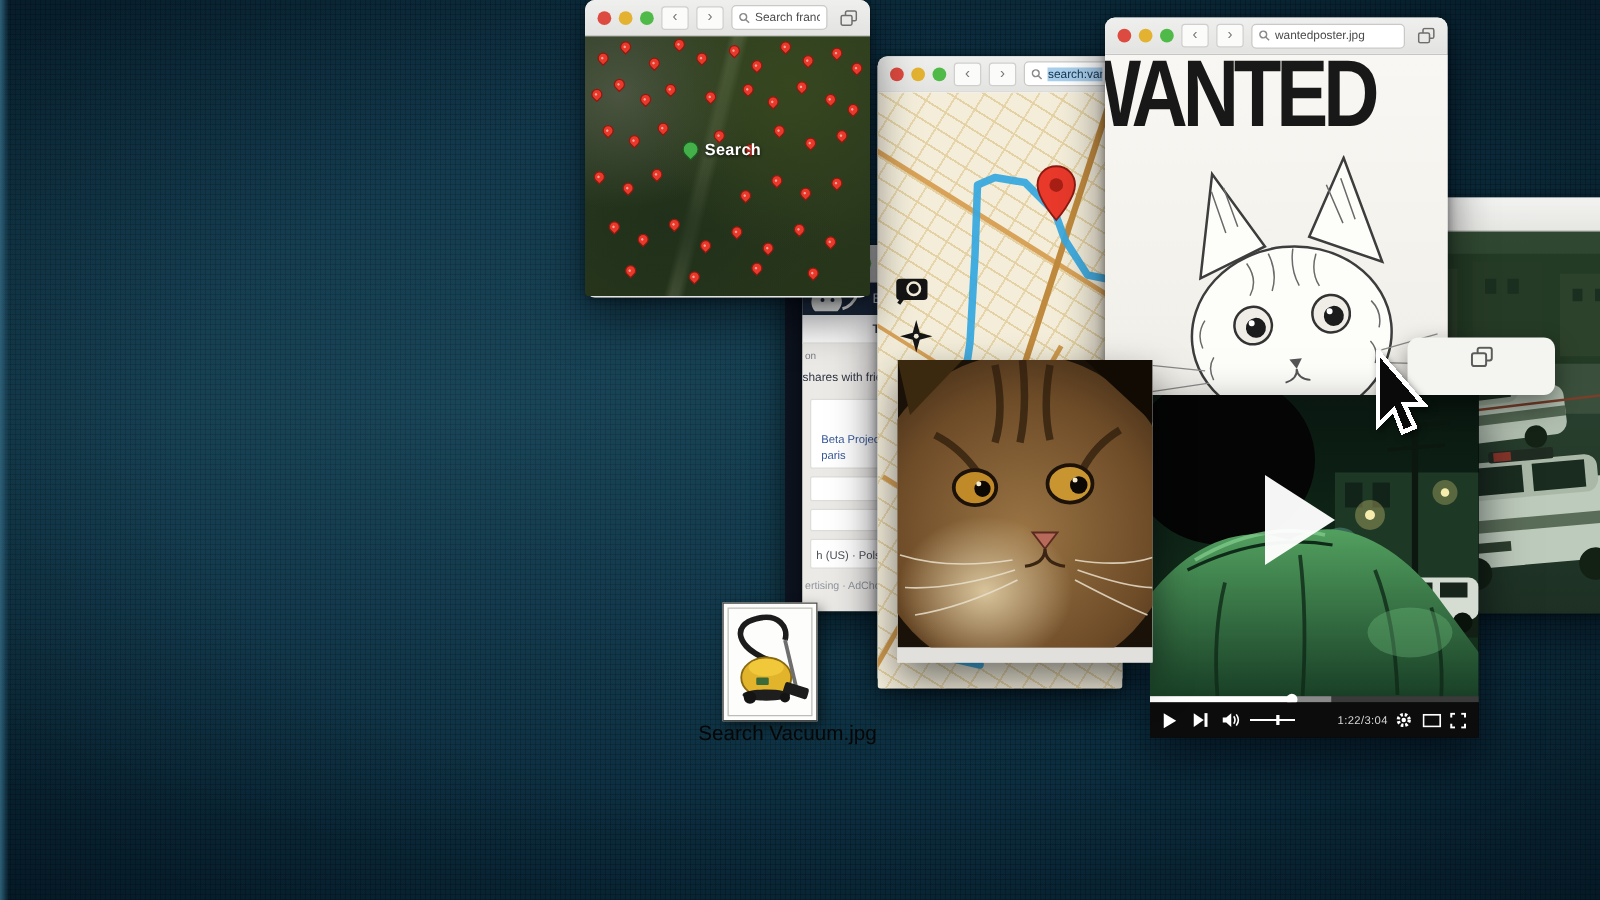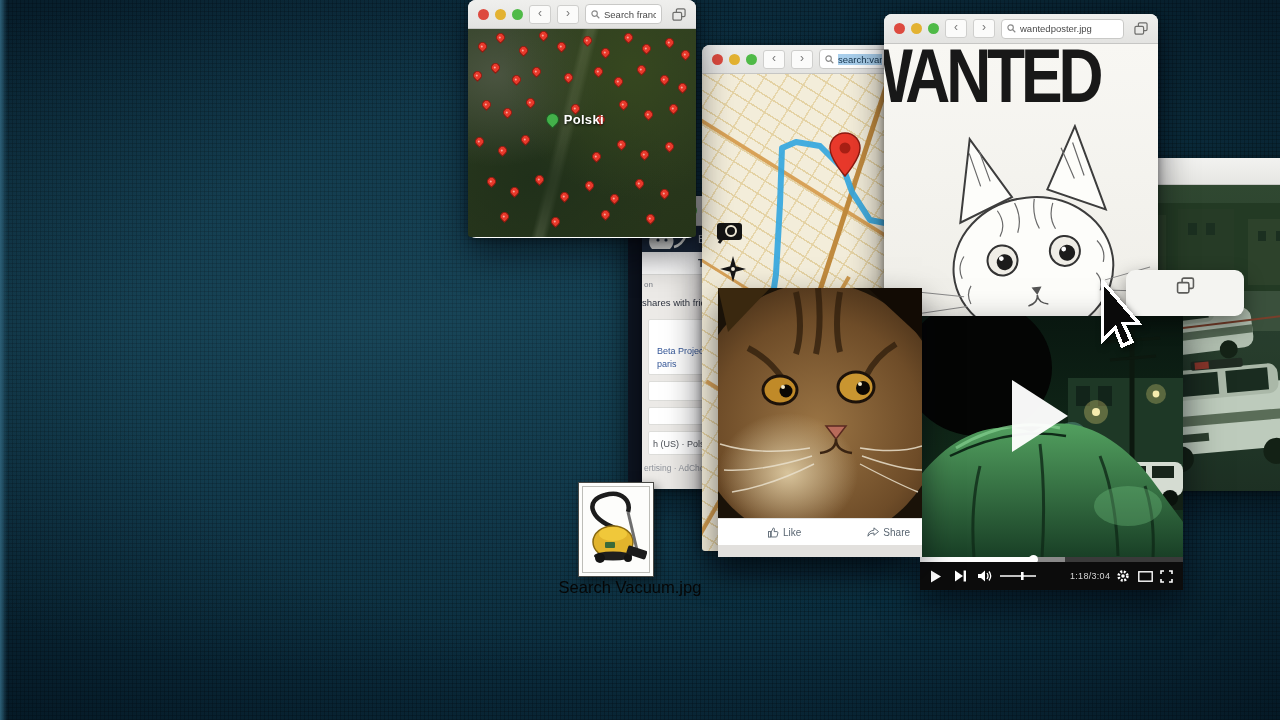--- a/index.html
+++ b/index.html
@@ -335,21 +335,21 @@
           <div class="mpin" style="left: 53%; top: 77%;"></div>
           <div class="mpin" style="left: 64%; top: 83%;"></div>
           <div class="mpin" style="left: 75%; top: 76%;"></div>
           <div class="mpin" style="left: 86%; top: 81%;"></div>
           <div class="mpin" style="left: 16%; top: 92%;"></div>
           <div class="mpin" style="left: 38%; top: 94%;"></div>
           <div class="mpin" style="left: 60%; top: 91%;"></div>
           <div class="mpin" style="left: 80%; top: 93%;"></div>
         </div>
       <div id="paris-label-pin" style="left:37%;top:46%;"></div>
-      <div id="paris-label" style="left:42%;top:40%;">Polski</div>
+      <div id="paris-label" style="left:42%;top:40%;">Search</div>
     </div>
   </div>
 
   <div class="win" id="wanted-win">
     <div class="titlebar" style="height:30px">
       <span class="tl red"></span>
       <span class="tl yellow"></span>
       <span class="tl green"></span>
       <span class="navbtn">‹</span>
       <span class="navbtn">›</span>
@@ -432,35 +432,20 @@
       <path d="M118,151 q0,12 -16,14 M118,151 q0,12 16,14" stroke="#3a2412" stroke-width="2.5" fill="none"></path>
       <g stroke="#e9e0cc" stroke-width="1.4" fill="none" opacity=".85">
         <path d="M92,160 Q40,168 2,156"></path>
           <path d="M94,168 Q44,184 6,182"></path>
           <path d="M96,176 Q52,198 14,204"></path>
         <path d="M142,160 Q180,166 204,158"></path>
           <path d="M144,168 Q184,182 204,182"></path>
           <path d="M142,176 Q180,196 200,204"></path>
       </g>
     </svg>
-    <div id="post-actions">
-      <span class="action" id="like-action">
-        <svg width="11" height="11" viewBox="0 0 12 12">
-          <rect x="0.5" y="5" width="2.4" height="6" fill="none" stroke="#5a6672" stroke-width="1"></rect>
-          <path d="M3.5,5.5 L5.8,1 q1.6,.2 1.2,2.2 l-.4,1.8 h3.4 q1,.3 .8,1.4 l-.9,3.6 q-.2,.9 -1.1,.9 H3.5 Z" fill="none" stroke="#5a6672" stroke-width="1"></path>
-        </svg>
-        <span>Like</span>
-      </span>
-      <span class="action" id="share-action">
-        <svg width="12" height="11" viewBox="0 0 13 11">
-          <path d="M7.5,0.5 L12.5,4.5 7.5,8.5 7.5,6 Q2.5,5.8 1,9.5 1,4 7.5,3 Z" fill="none" stroke="#5a6672" stroke-width="1"></path>
-        </svg>
-        <span>Share</span>
-      </span>
-    </div>
     <div id="post-footer"></div>
   </div>
 
   <div id="video-win">
     <div id="video-frame">
       <svg width="263" height="246" viewBox="0 0 263 246">
         <defs>
           <linearGradient id="sky" x1="0" y1="0" x2="0" y2="1">
             <stop offset="0" stop-color="#091710"></stop>
               <stop offset="1" stop-color="#16351f"></stop>
@@ -533,21 +518,21 @@
           <polygon points="0,4 3,4 7,0.5 7,11.5 3,8 0,8" fill="#fff"></polygon>
           <path d="M9,3 q2,3 0,6 M11,1.5 q3.4,4.5 0,9" stroke="#fff" stroke-width="1.3" fill="none"></path>
         </svg>
       </span>
       <span class="vc" style="left:80px">
         <svg width="38" height="10" viewBox="0 0 38 10">
           <line x1="0" y1="5" x2="36" y2="5" stroke="#fff" stroke-width="1.6"></line>
           <rect x="21" y="1" width="2.6" height="8" fill="#fff"></rect>
         </svg>
       </span>
-      <span class="vc" style="left:150px" id="video-time">1:18/3:04</span>
+      <span class="vc" style="left:150px" id="video-time">1:22/3:04</span>
       <span class="vc" style="left:196px">
         <svg width="14" height="14" viewBox="0 0 14 14">
           <circle cx="7" cy="7" r="4.4" fill="none" stroke="#fff" stroke-width="2.6" stroke-dasharray="2 1.5"></circle>
           <circle cx="7" cy="7" r="1.8" fill="#fff"></circle>
         </svg>
       </span>
       <span class="vc" style="left:218px">
         <svg width="15" height="11" viewBox="0 0 15 11">
             <rect x="0.8" y="0.8" width="13.4" height="9.4" fill="none" stroke="#fff" stroke-width="1.4"></rect>
           </svg>

